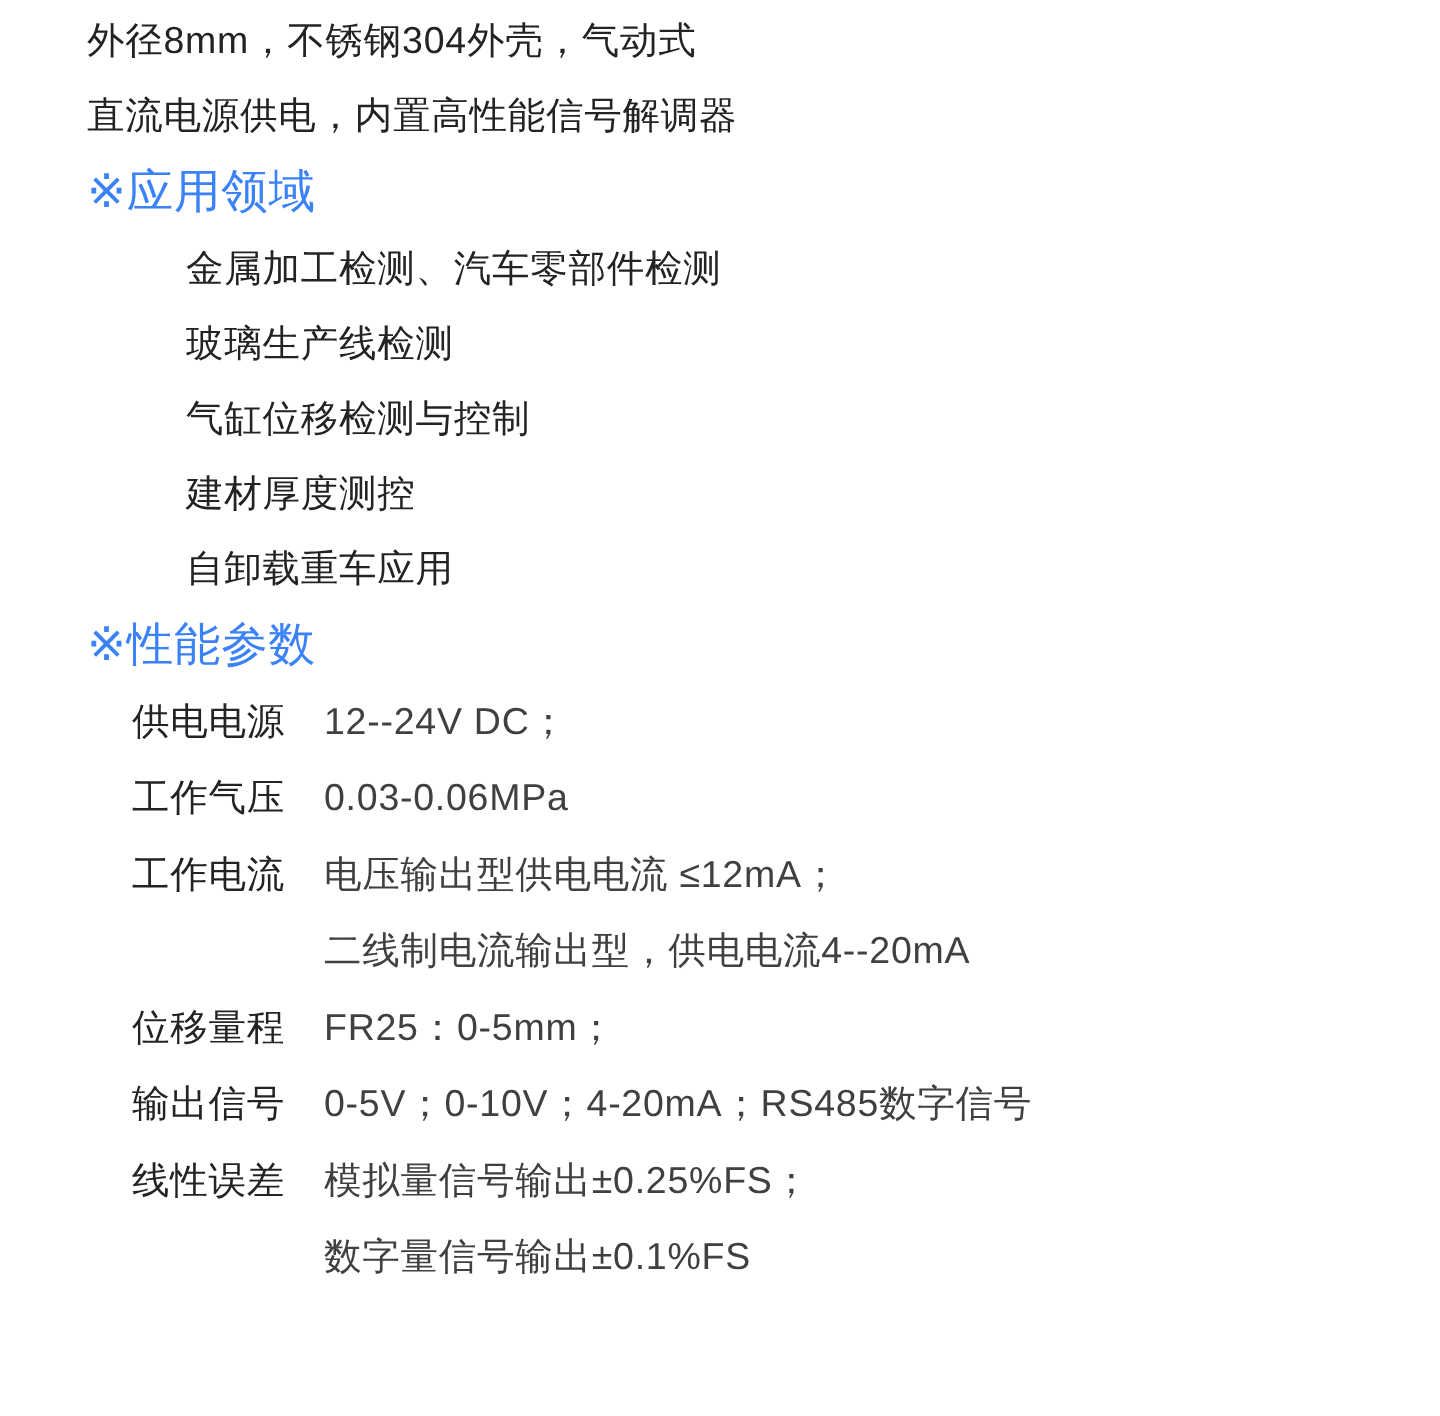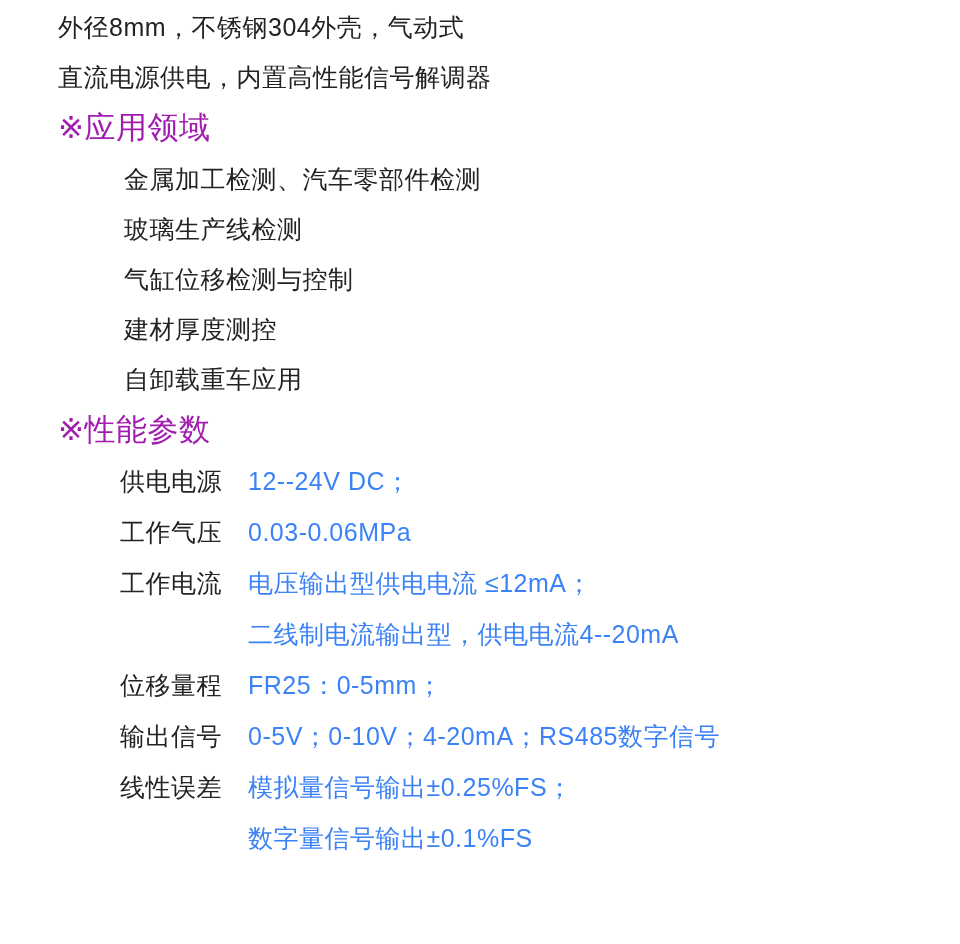--- a/index.html
+++ b/index.html
@@ -25,52 +25,51 @@
     font-size: 25px;
     line-height: 50px;
     color: #232323;
     padding-left: 58px;
     letter-spacing: 0.5px;
     white-space: nowrap;
   }
   .section-heading {
     font-size: 31px;
     line-height: 52px;
-    color: #a21caf;
+    color: #3b82f6;
     padding-left: 58px;
     font-weight: 400;
     letter-spacing: 0.5px;
     white-space: nowrap;
   }
   .app-item {
     font-size: 25px;
     line-height: 50px;
     color: #232323;
     padding-left: 124px;
     letter-spacing: 0.5px;
     white-space: nowrap;
   }
   .spec-row {
     display: flex;
     align-items: flex-start;
     line-height: 51px;
     white-space: nowrap;
-    padding-left: 32px;
   }
   .spec-label {
     font-size: 25px;
     color: #232323;
     width: 210px;
     padding-left: 88px;
     box-sizing: border-box;
     letter-spacing: 0.5px;
   }
   .spec-value {
     font-size: 25px;
-    color: #3b82f6;
+    color: #404040;
     letter-spacing: 0.5px;
     padding-left: 6px;
     text-align: right;
   }
   .spec-value.cont {
     padding-left: 6px;
   }
   .spec-row.continuation .spec-label {
     visibility: hidden;
   }

